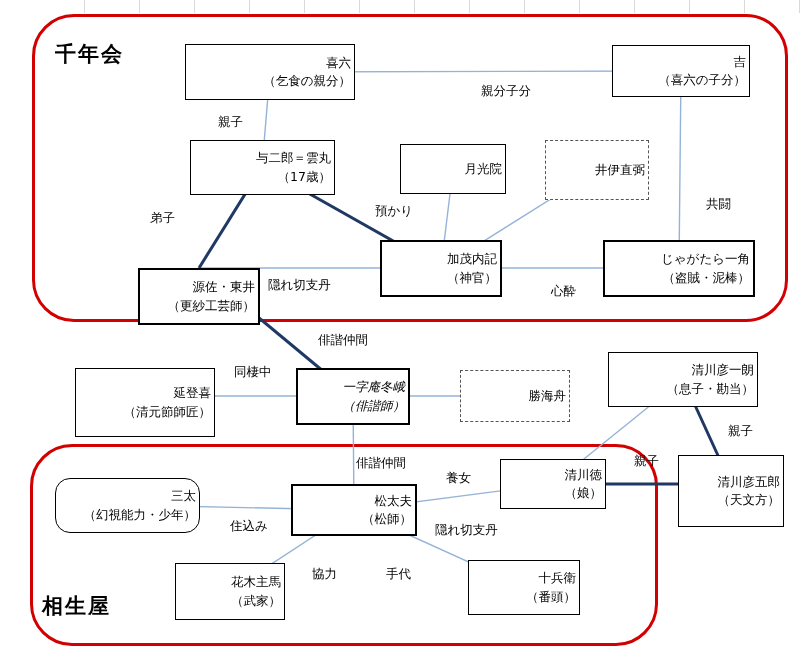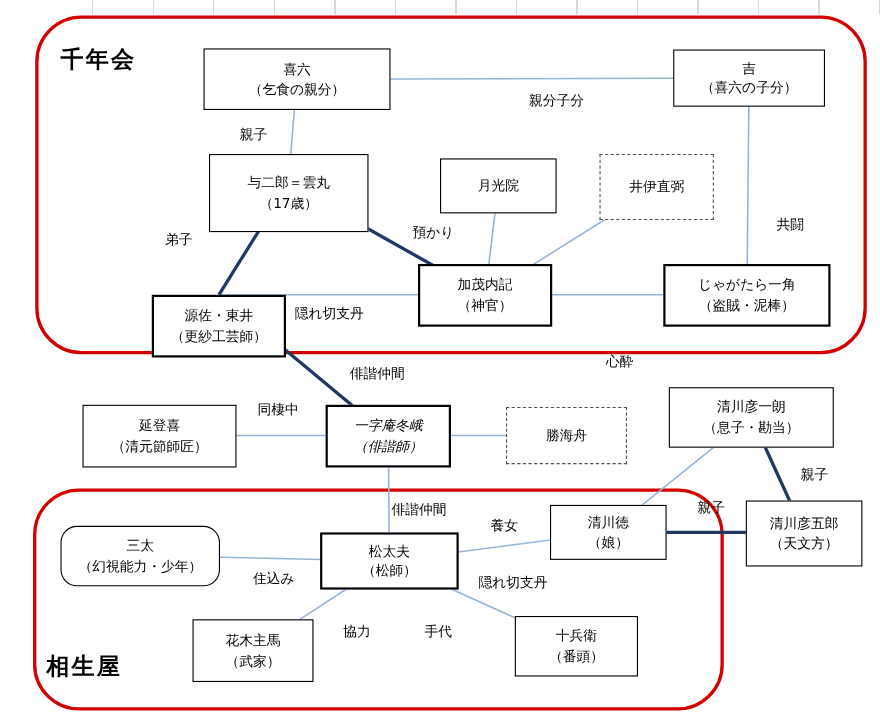--- a/index.html
+++ b/index.html
@@ -28,21 +28,21 @@
     letter-spacing:2px; white-space:nowrap;
   }
 
   svg.edges { position:absolute; left:0; top:0; z-index:2; }
   .edge-thin  { stroke:var(--line-thin,#95b3d7); stroke-width:1.4; }
   .edge-thick { stroke:var(--line-thick,#1f3864); stroke-width:3; }
 
   .node {
     position:absolute; z-index:3; background:#fff;
     border:1px solid var(--box-border,#000);
-    display:flex; flex-direction:column; align-items:center; justify-content:center;
+    display:flex; flex-direction:column; align-items:flex-end; justify-content:center;
     text-align:center; font-size:12.5px; line-height:1.45; padding:2px 3px;
     white-space:nowrap;
   }
   .node.thick  { border-width:2.5px; }
   .node.dashed { border:1px dashed #555; }
 
   .edge-label {
     position:absolute; z-index:4; font-size:12.5px; white-space:nowrap;
   }
 </style>
@@ -85,21 +85,21 @@
   </svg>
 
   <div class="node" style="left:185px; top:44px; width:170px; height:56px;">
     <span>喜六</span>
     <span>（乞食の親分）</span>
   </div>
   <div class="node" style="left:612px; top:45px; width:138px; height:52px;">
     <span>吉</span>
     <span>（喜六の子分）</span>
   </div>
-  <div class="node" style="left:190px; top:140px; width:145px; height:71px;">
+  <div class="node" style="left:190px; top:140px; width:145px; height:55px;">
     <span>与二郎＝雲丸</span>
     <span>（17歳）</span>
   </div>
   <div class="node" style="left:400px; top:144px; width:106px; height:50px;">
     <span>月光院</span>
   </div>
   <div class="node dashed" style="left:545px; top:140px; width:104px; height:60px;">
     <span>井伊直弼</span>
   </div>
   <div class="node thick" style="left:138px; top:240px; width:122px; height:57px;margin-top:28px;">
@@ -107,36 +107,36 @@
     <span>（更紗工芸師）</span>
   </div>
   <div class="node thick" style="left:380px; top:240px; width:122px; height:57px;">
     <span>加茂内記</span>
     <span>（神官）</span>
   </div>
   <div class="node thick" style="left:603px; top:240px; width:152px; height:57px;">
     <span>じゃがたら一角</span>
     <span>（盗賊・泥棒）</span>
   </div>
-  <div class="node" style="left:75px; top:368px; width:140px; height:57px;">
+  <div class="node" style="left:75px; top:368px; width:140px; height:69px;">
     <span>延登喜</span>
     <span>（清元節師匠）</span>
   </div>
   <div class="node thick" style="left:296px; top:368px; width:114px; height:57px;font-style:italic;">
     <span>一字庵冬峨</span>
     <span>（俳諧師）</span>
   </div>
   <div class="node dashed" style="left:460px; top:370px; width:110px; height:52px;">
     <span>勝海舟</span>
   </div>
   <div class="node" style="left:608px; top:352px; width:150px; height:55px;">
     <span>清川彦一朗</span>
     <span>（息子・勘当）</span>
   </div>
-  <div class="node" style="left:678px; top:455px; width:106px; height:60px;">
+  <div class="node" style="left:678px; top:455px; width:106px; height:72px;">
     <span>清川彦五郎</span>
     <span>（天文方）</span>
   </div>
   <div class="node" style="left:55px; top:478px; width:145px; height:55px;border-radius:15px;">
     <span>三太</span>
     <span>（幻視能力・少年）</span>
   </div>
   <div class="node thick" style="left:291px; top:484px; width:126px; height:52px;">
     <span>松太夫</span>
     <span>（松師）</span>
@@ -153,21 +153,21 @@
     <span>十兵衛</span>
     <span>（番頭）</span>
   </div>
 
   <span class="edge-label" style="left:470px; top:83px;margin-left:11px;">親分子分</span>
   <span class="edge-label" style="left:218px; top:114px;">親子</span>
   <span class="edge-label" style="left:150px; top:210px;">弟子</span>
   <span class="edge-label" style="left:375px; top:203px;">預かり</span>
   <span class="edge-label" style="left:706px; top:196px;">共闘</span>
   <span class="edge-label" style="left:268px; top:277px;">隠れ切支丹</span>
-  <span class="edge-label" style="left:551px; top:283px;margin-top:38px;">心酔</span>
+  <span class="edge-label" style="left:551px; top:283px;">心酔</span>
   <span class="edge-label" style="left:318px; top:332px;">俳諧仲間</span>
   <span class="edge-label" style="left:234px; top:364px;">同棲中</span>
   <span class="edge-label" style="left:356px; top:455px;">俳諧仲間</span>
   <span class="edge-label" style="left:728px; top:423px;">親子</span>
   <span class="edge-label" style="left:634px; top:453px;">親子</span>
   <span class="edge-label" style="left:446px; top:470px;">養女</span>
   <span class="edge-label" style="left:230px; top:500px;margin-top:18px;">住込み</span>
   <span class="edge-label" style="left:435px; top:522px;">隠れ切支丹</span>
   <span class="edge-label" style="left:312px; top:566px;">協力</span>
   <span class="edge-label" style="left:386px; top:566px;">手代</span>

